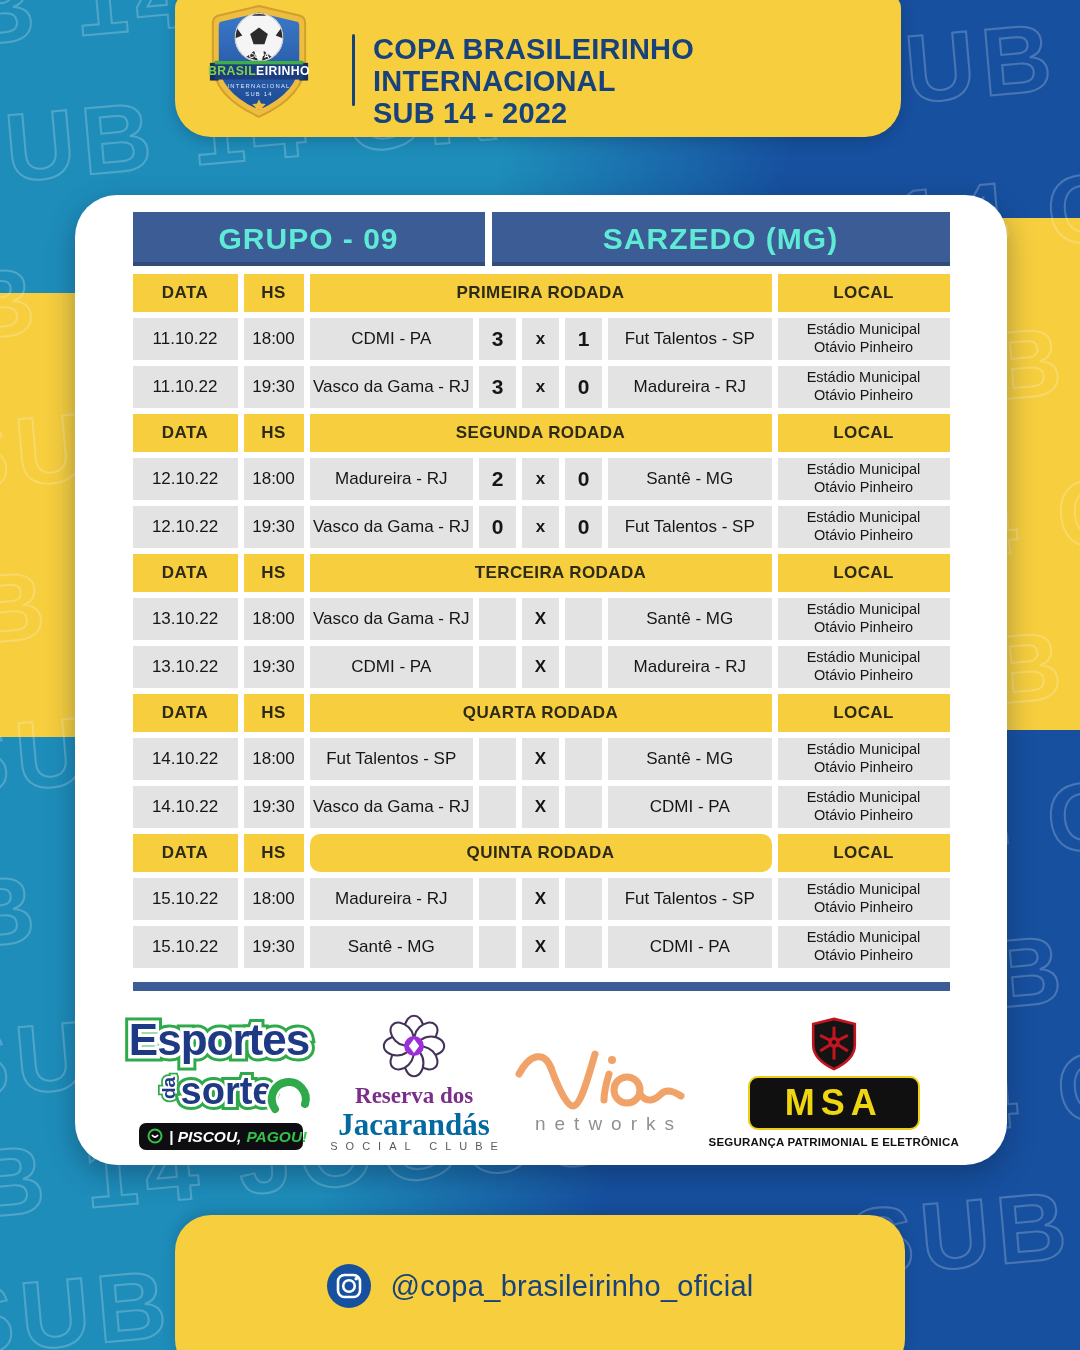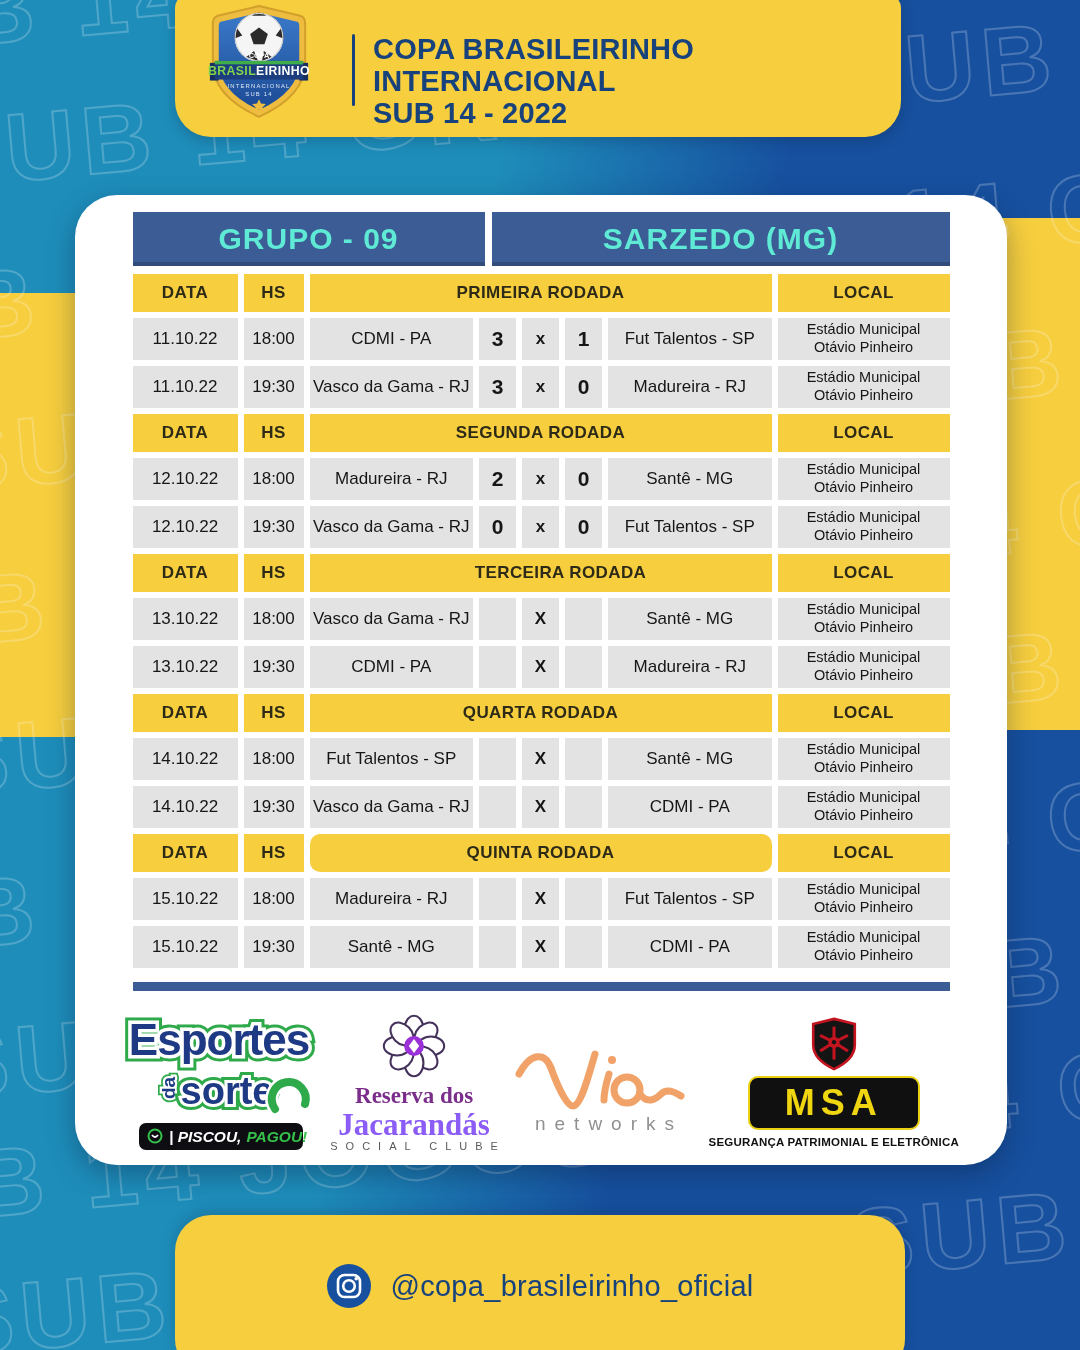--- a/index.html
+++ b/index.html
@@ -34,21 +34,21 @@
   .hcell{background:#f6ce3e;height:38px;font-weight:bold;font-size:17px;color:#2e2a18;letter-spacing:.4px;}
   .cell{background:#e3e3e3;height:42px;font-size:17px;color:#161616;}
   .score{font-weight:bold;font-size:21px;}
   .xcell{font-weight:bold;font-size:17px;}
   .venue{flex-direction:column;font-size:14.5px;line-height:1.22;}
   .end-rule{width:817px;height:9px;background:#3c5c96;margin:14px auto 0 auto;}
   
   .sponsors{width:836px;margin:18px auto 0 auto;display:flex;align-items:center;justify-content:space-between;}
   .sp{display:flex;flex-direction:column;align-items:center;justify-content:center;}
   .reserva-l1{font-family:"Liberation Serif",serif;font-weight:bold;font-size:23px;color:#7b2d8b;margin-top:4px;}
-  .reserva-l2{font-family:"Liberation Serif",serif;font-weight:bold;font-size:31px;color:#8b5cf6;line-height:1;}
+  .reserva-l2{font-family:"Liberation Serif",serif;font-weight:bold;font-size:31px;color:#0369a1;line-height:1;}
   .reserva-l3{font-size:11px;letter-spacing:8px;color:#5a5a5a;margin-top:0;padding-left:8px;}
   .msa-box{width:168px;height:50px;background:#101010;border:2px solid #ead114;border-radius:10px;
            display:flex;align-items:center;justify-content:center;margin-top:4px;}
   .msa-text{color:#f0d511;font-weight:800;font-size:36px;letter-spacing:6px;font-family:"Liberation Sans",sans-serif;}
   .msa-sub{font-size:11.5px;font-weight:bold;color:#111;margin-top:6px;letter-spacing:.2px;}
   
   .footer-box{position:absolute;left:175px;top:1215px;width:730px;height:160px;background:#f6ce3e;
               border-radius:36px;box-shadow:0 -4px 14px rgba(10,30,60,.2);
               display:flex;align-items:center;justify-content:center;gap:18px;padding-bottom:18px;box-sizing:border-box;}
   .insta-handle{color:#17427c;font-size:29px;font-weight:500;letter-spacing:.3px;}

